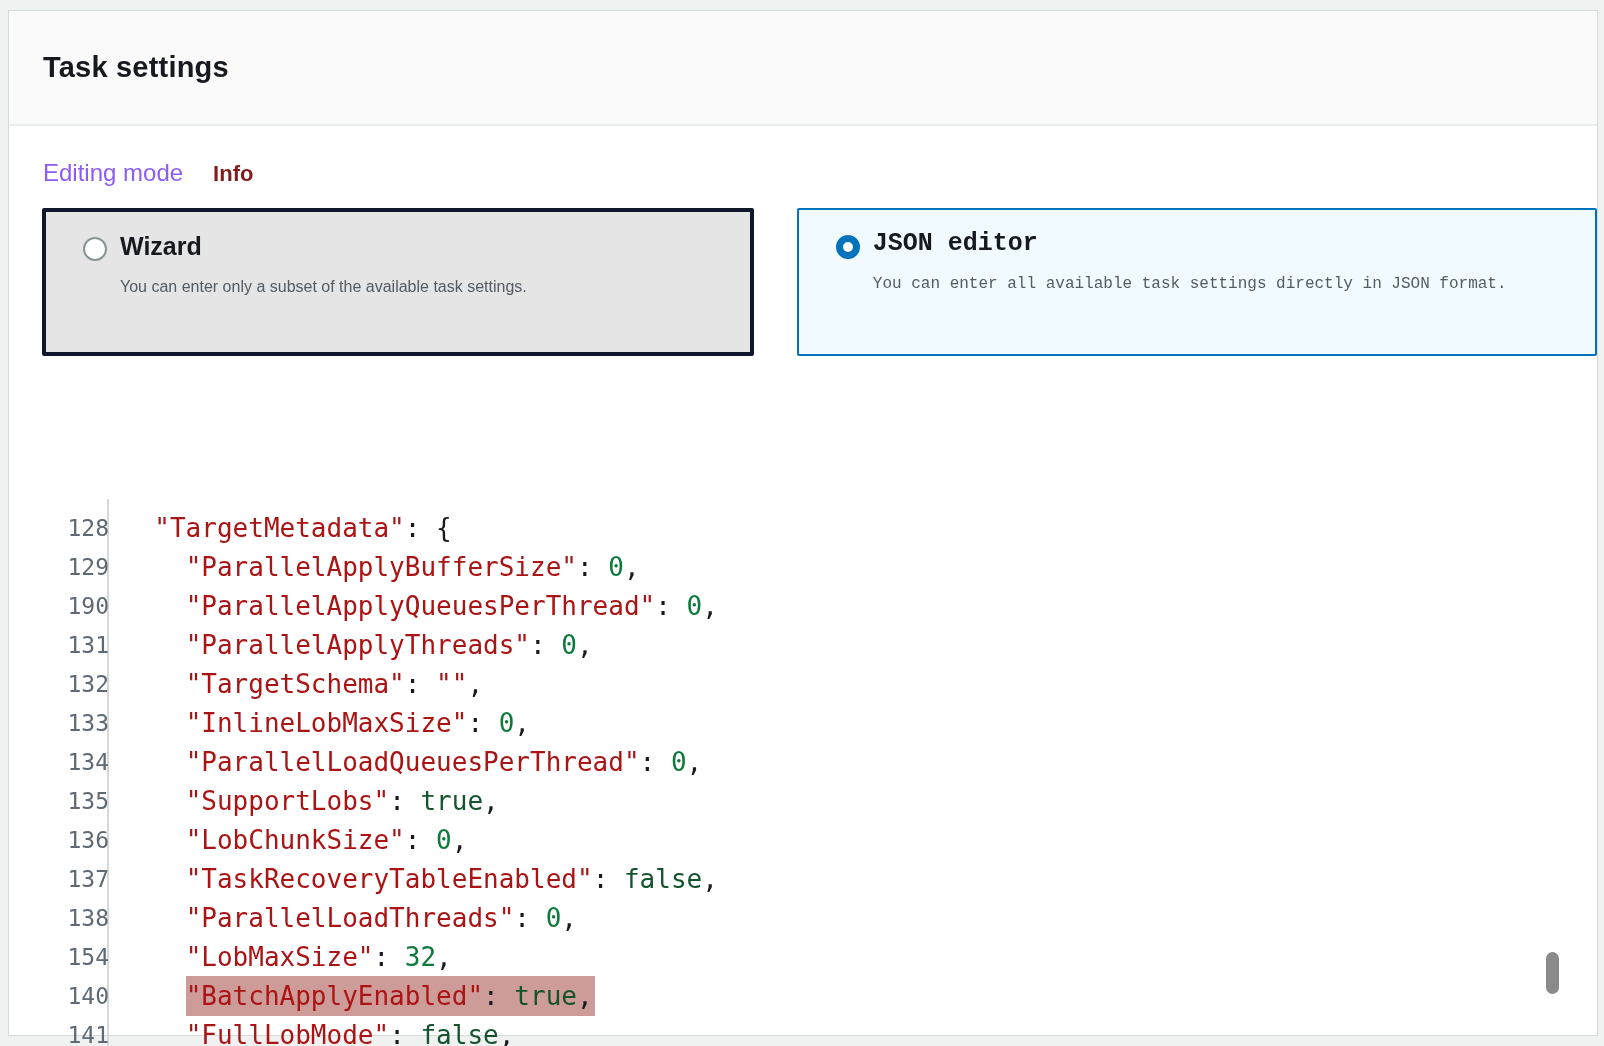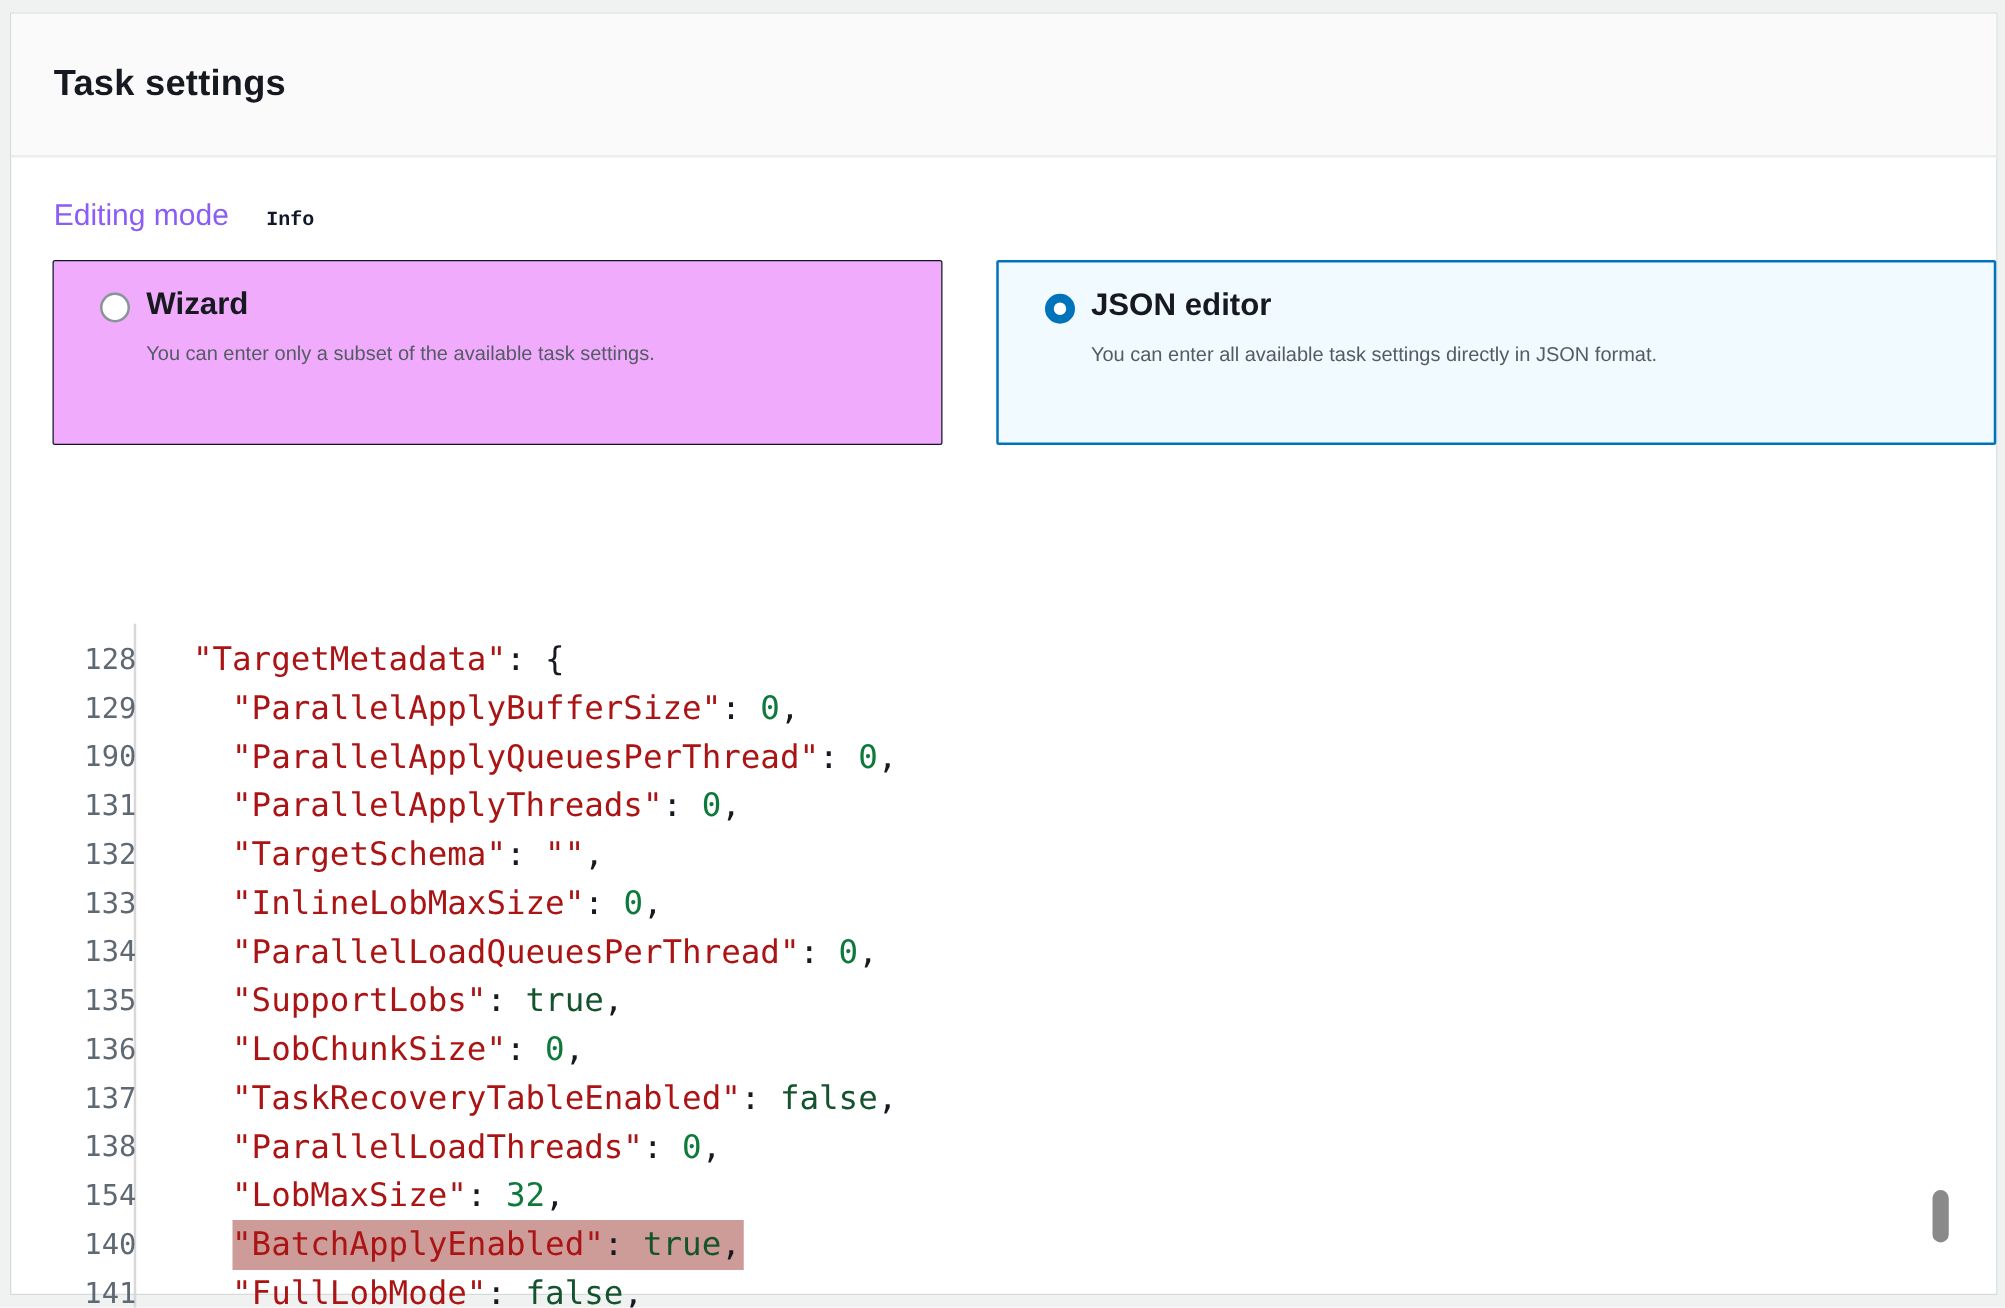--- a/index.html
+++ b/index.html
@@ -19,31 +19,31 @@
     display:flex; align-items:center; padding-left:34px;
   }
   .card-title { font-size:29px; font-weight:700; color:#16191f; letter-spacing:0.2px; }
   .card-body { position:relative; height:909px; }
 
   .editing-row {
     display:flex; align-items:baseline; gap:30px;
     padding:33px 0 0 34px;
   }
   .editing-label { font-size:24px; color:#8b5cf6; }
-  .info-link { font-size:16px; font-weight:700; color:#0f172a; text-decoration:none; cursor:pointer;font-family:Liberation Mono, monospace; }
+  .info-link { font-size:22px; font-weight:700; color:#7f1d1d; text-decoration:none; cursor:pointer; }
 
   .tiles {
     display:flex; gap:43px; margin:21px 0 0 33px;
   }
   .tile {
-    position:relative; height:148px; border-radius:2px; background:#f0abfc;
-    border:1px solid #0f172a; cursor:pointer;
+    position:relative; height:148px; border-radius:2px; background:#e5e5e5;
+    border:4px solid #0f172a; cursor:pointer;
   }
   .tile-wizard { width:740px; }
-  .tile-json { width:832px; border:2px solid #0073bb; background:#f1faff; }
+  .tile-json { width:832px; border:2px solid #0073bb; background:#f1faff;font-family:Liberation Mono, monospace; }
   .radio {
     position:absolute; left:37px; top:25px; width:24px; height:24px;
     border-radius:50%; background:#ffffff; border:2px solid #879596;
   }
   .radio.checked { border:7px solid #0073bb; }
   .tile-content { margin-left:74px; padding-top:18px; padding-right:28px; }
   .tile-label { font-size:25px; font-weight:600; color:#16191f; line-height:32px; }
   .tile-desc { font-size:16px; color:#545b64; line-height:37px; margin-top:6px; }
 
   .editor {

